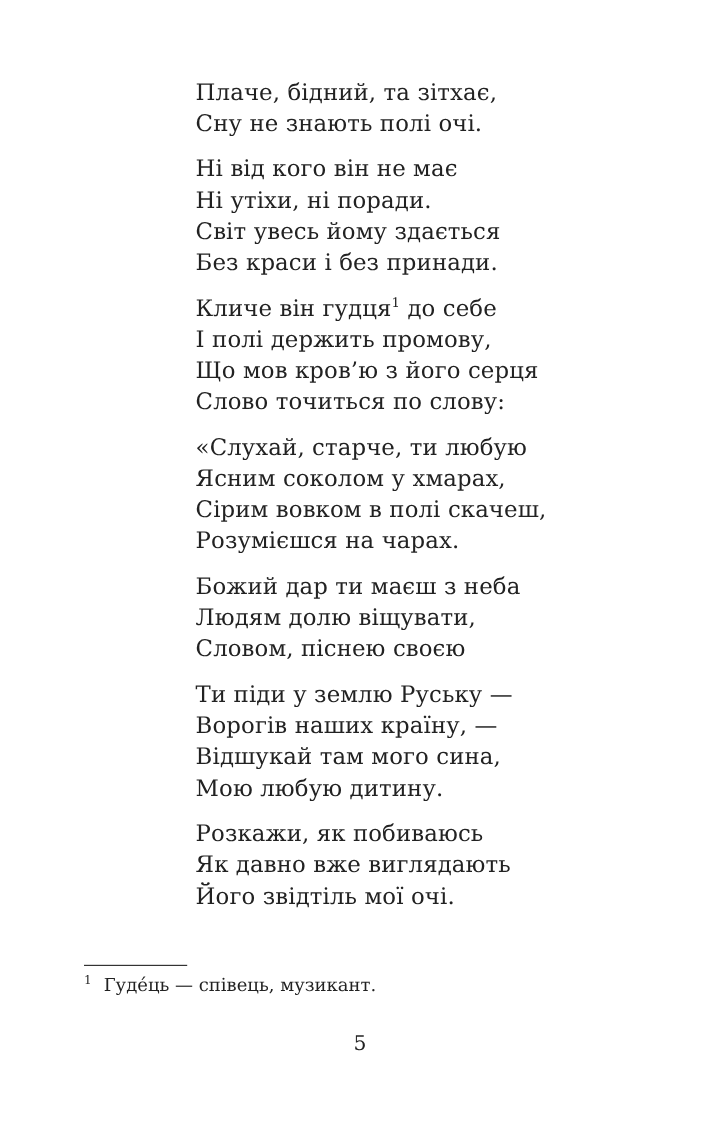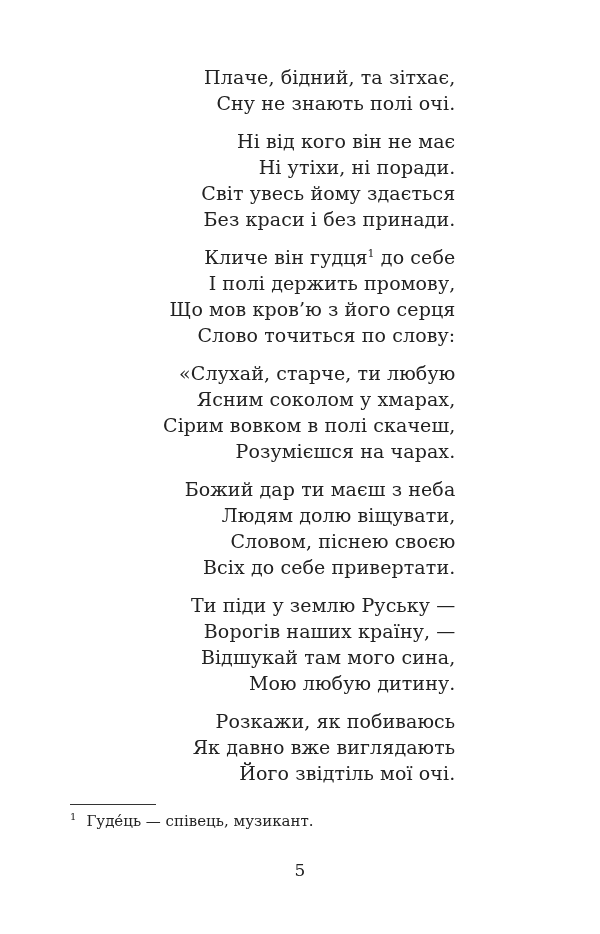--- a/index.html
+++ b/index.html
@@ -23,21 +23,20 @@
   .poem {
     position: absolute;
     left: 163px;
     top: 64px;
     font-size: 19px;
     line-height: 26px;
     white-space: nowrap;
   }
   .stanza {
     margin: 0 0 12px 0;
-    text-align: right;
   }
   .poem-line {
     letter-spacing: 0.1px;
   }
   .poem-line sup {
     font-size: 11px;
     line-height: 0;
   }
   .footnote-block {
     position: absolute;
@@ -98,21 +97,20 @@
       <div class="stanza">
         <div class="poem-line">«Слухай, старче, ти любую</div>
         <div class="poem-line">Ясним соколом у хмарах,</div>
         <div class="poem-line">Сірим вовком в полі скачеш,</div>
         <div class="poem-line">Розумієшся на чарах.</div>
       </div>
       <div class="stanza">
         <div class="poem-line">Божий дар ти маєш з неба</div>
         <div class="poem-line">Людям долю віщувати,</div>
         <div class="poem-line">Словом, піснею своєю</div>
-        <div class="poem-line">Всіх до себе привертати.</div>
       </div>
       <div class="stanza">
         <div class="poem-line">Ти піди у землю Руську —</div>
         <div class="poem-line">Ворогів наших країну, —</div>
         <div class="poem-line">Відшукай там мого сина,</div>
         <div class="poem-line">Мою любую дитину.</div>
       </div>
       <div class="stanza">
         <div class="poem-line">Розкажи, як побиваюсь</div>
         <div class="poem-line">Як давно вже виглядають</div>

